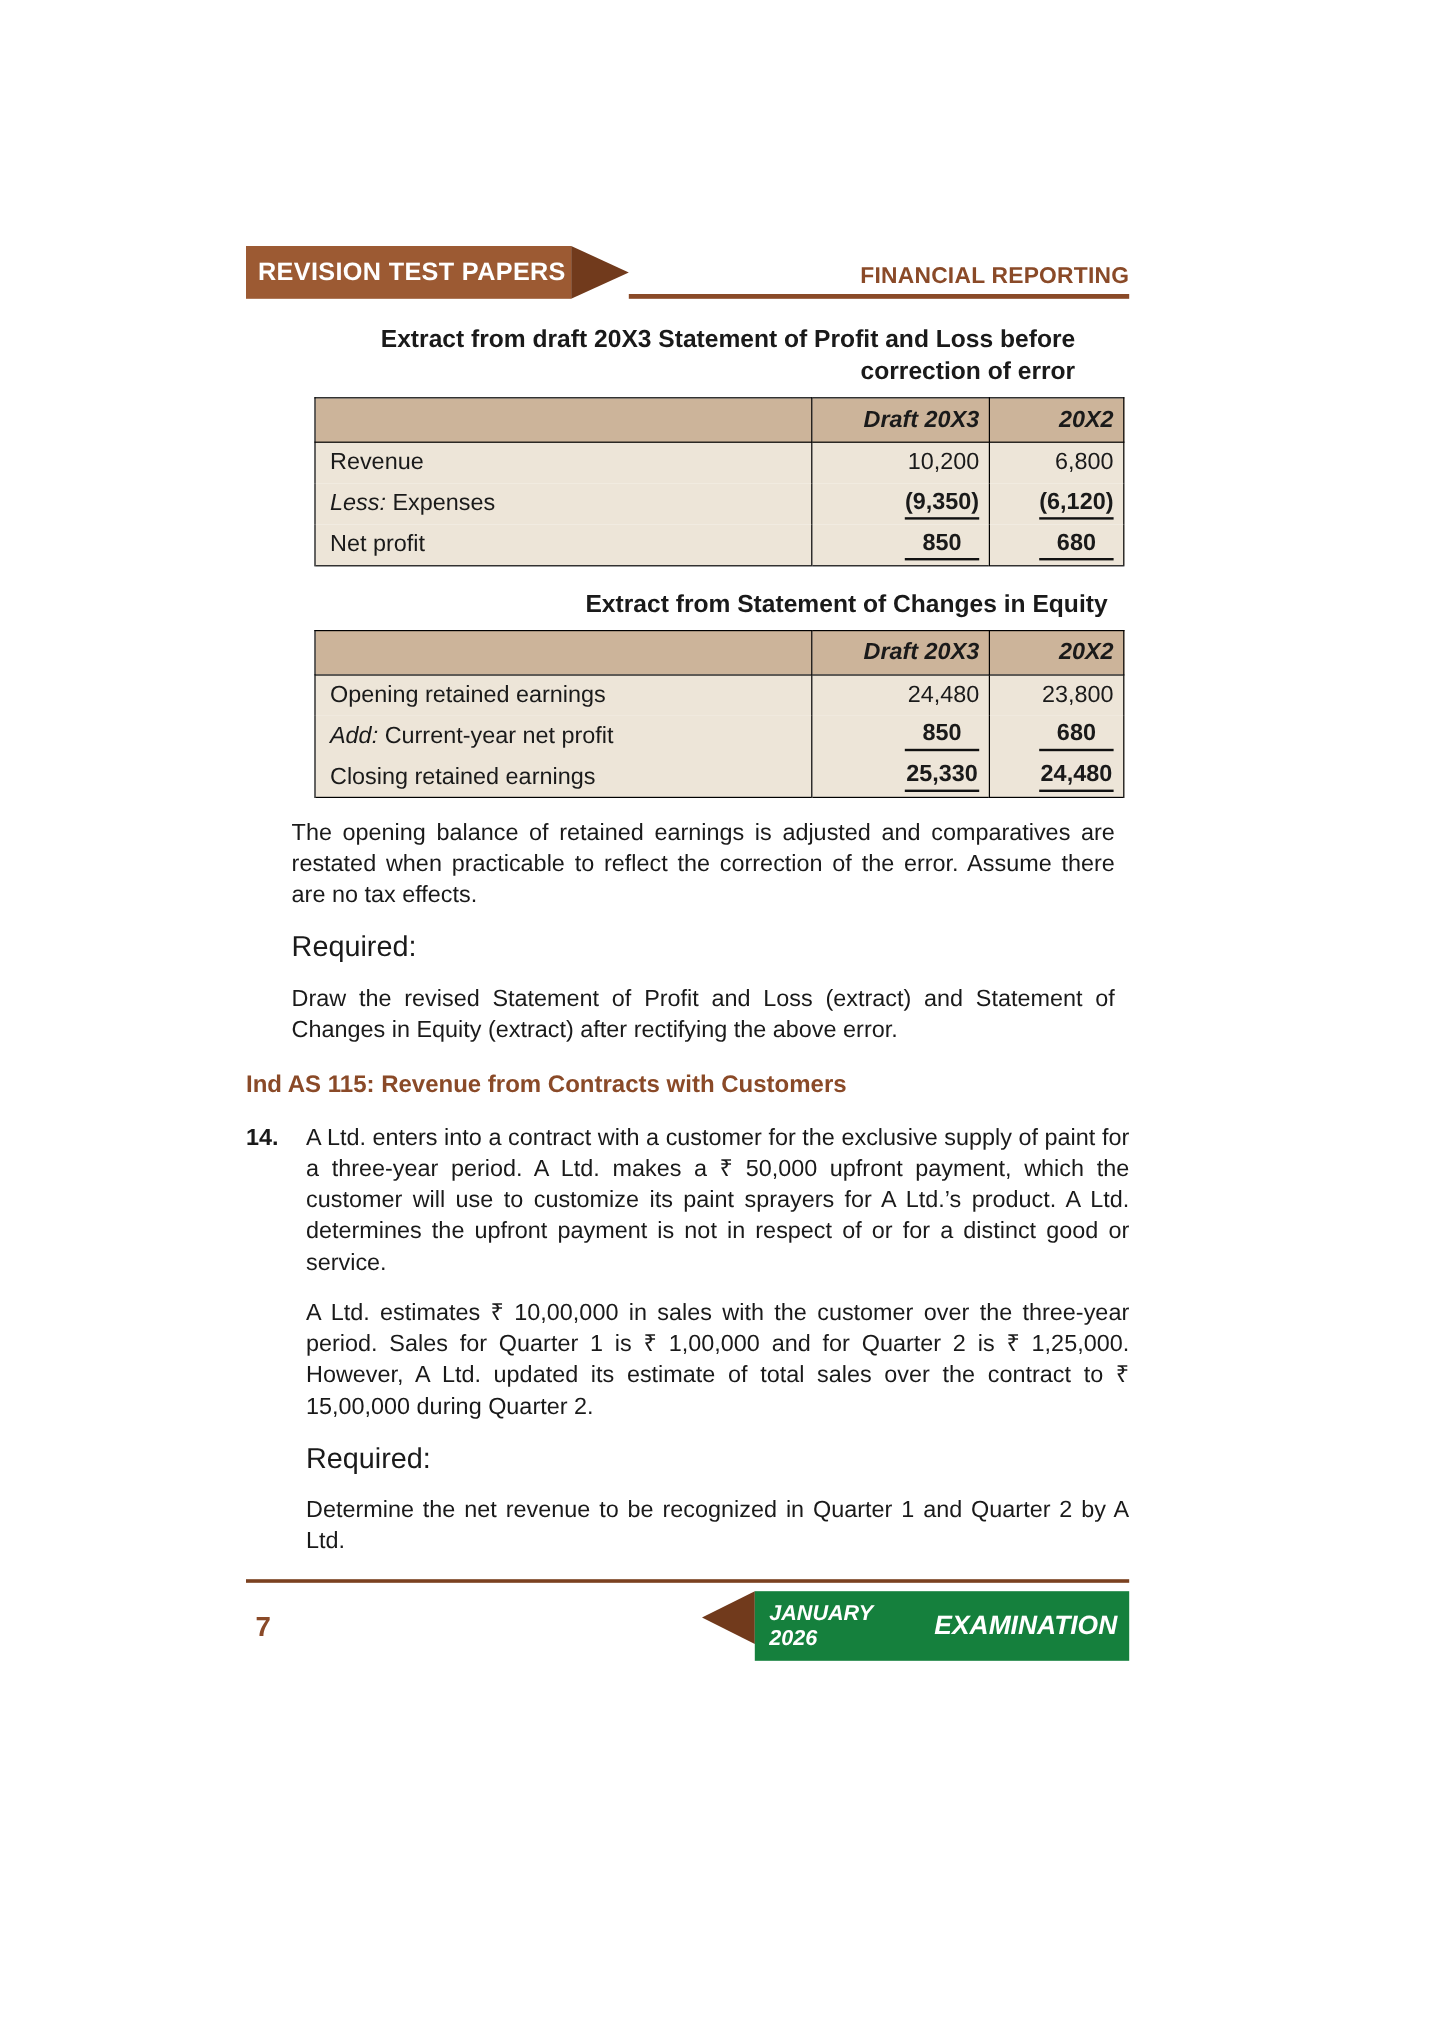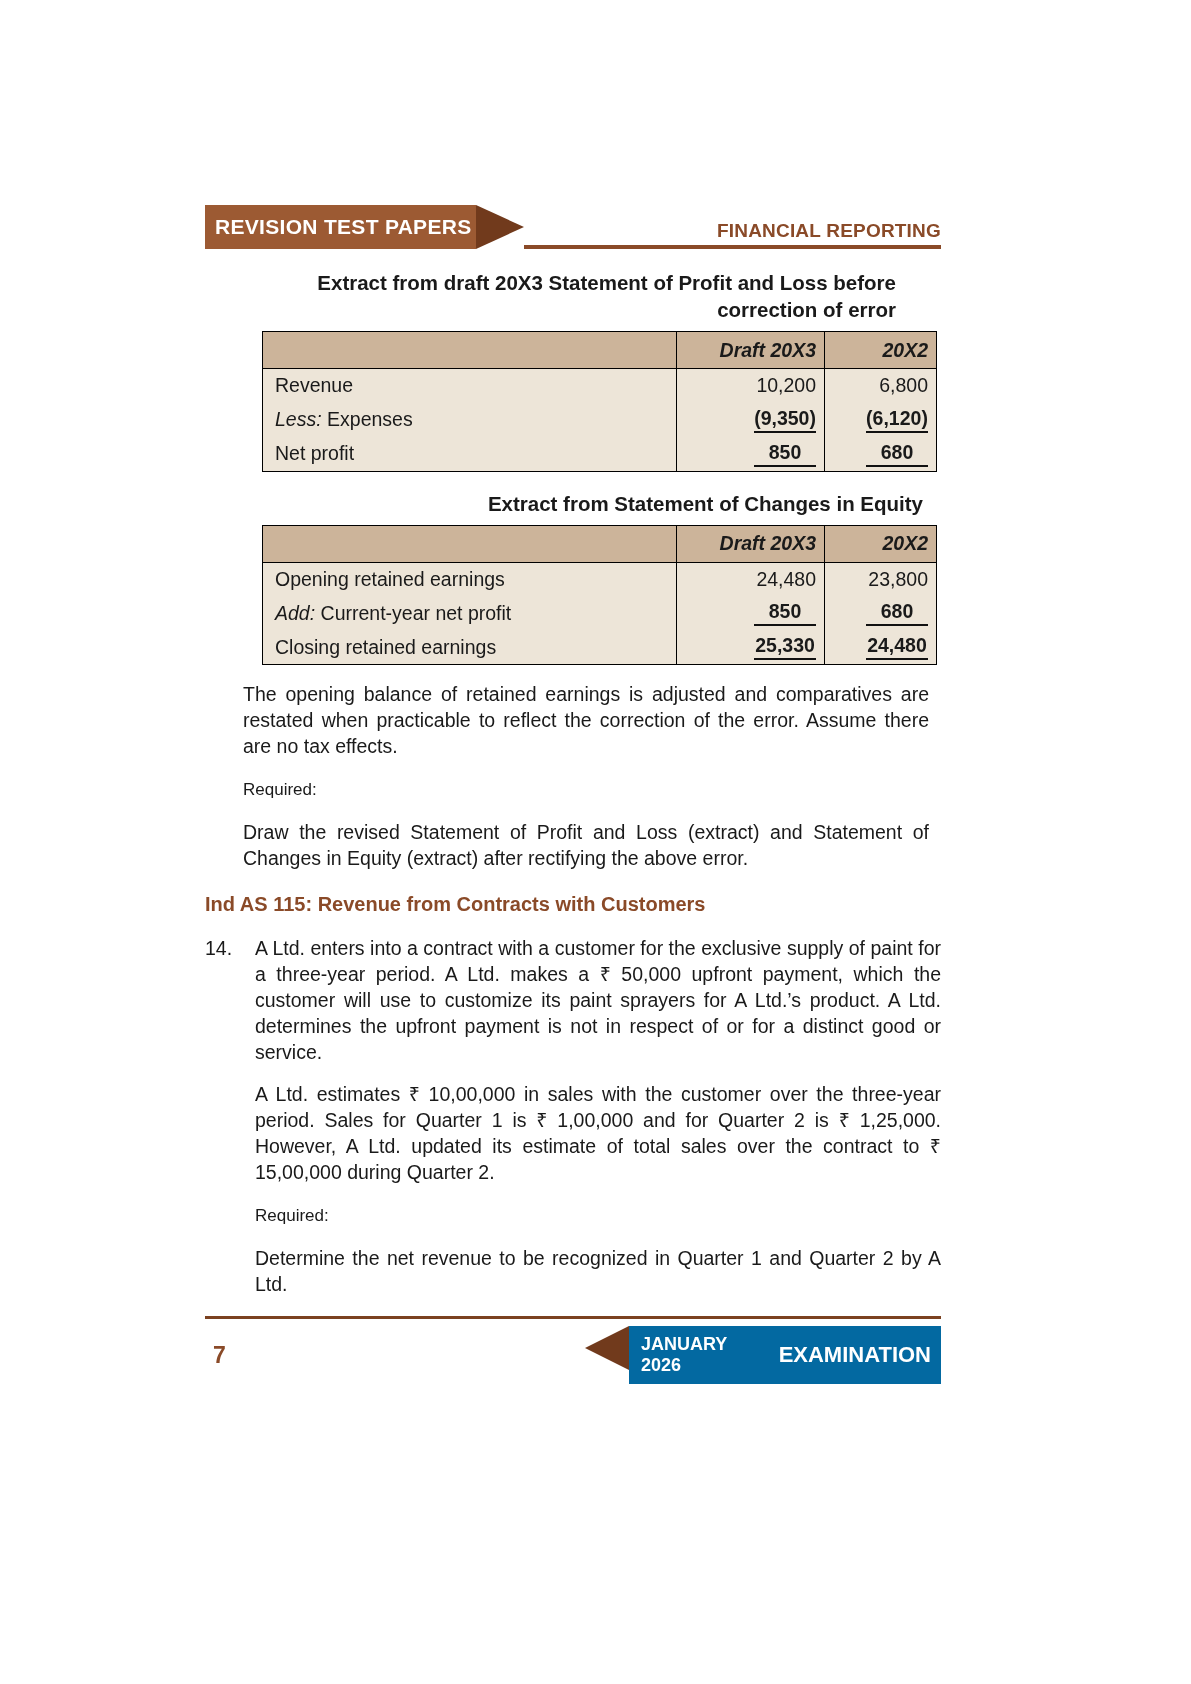--- a/index.html
+++ b/index.html
@@ -55,44 +55,44 @@
   td.num { text-align:right; }
   .uline {
     display:inline-block; min-width:62px; text-align:center;
     border-bottom:2px solid #111; padding-bottom:1px;font-weight:bold;
   }
   .prefix { font-style:italic; }
 
   
   .indent { margin-left:38px; width:686px; }
   .para { text-align:justify; font-size:19.5px; line-height:26px; margin-top:16px; }
-  .plain { font-size:17px; line-height:26px; margin-top:18px; }
+  .plain { font-size:24px; line-height:26px; margin-top:18px; }
   .sec-heading {
     color:#8a4a28; font-weight:bold; font-size:20px; line-height:26px; margin-top:20px;
   }
   .q { display:flex; margin-top:18px; }
-  .q-num { width:50px; font-size:19.5px; line-height:26px; }
+  .q-num { width:50px; font-size:19.5px; line-height:26px;font-weight:bold; }
   .q-body { width:686px; }
   .q-body .para:first-child { margin-top:0; }
 
   
   .footer { position:absolute; left:205px; top:1316px; width:736px; }
   .footer-rule { height:3px; background:#7b4120; }
   .footer-row { display:flex; justify-content:space-between; align-items:center; margin-top:7px; }
   .page-num { color:#8a4a28; font-weight:bold; font-size:23px; padding-left:8px; }
   .exam-banner { display:flex; }
   .exam-arrow {
     width:0; height:0;
     border-top:22px solid transparent; border-bottom:22px solid transparent;
     border-right:44px solid #713a1c;
   }
   .exam-label {
-    background:#0369a1; color:#fff; font-weight:bold; font-size:18px;
+    background:#15803d; color:#fff; font-weight:bold; font-size:18px;
     width:312px; padding:8px 10px 8px 12px;
-    display:flex; align-items:center; justify-content:flex-end; gap:8px;
+    display:flex; align-items:center; justify-content:flex-end; gap:8px;font-style:italic;
   }
   .exam-label .big { font-size:22px; }
 </style>
 </head>
 <body>
 
 <div class="page">
   <div class="content">
 
     <div class="topbar">

